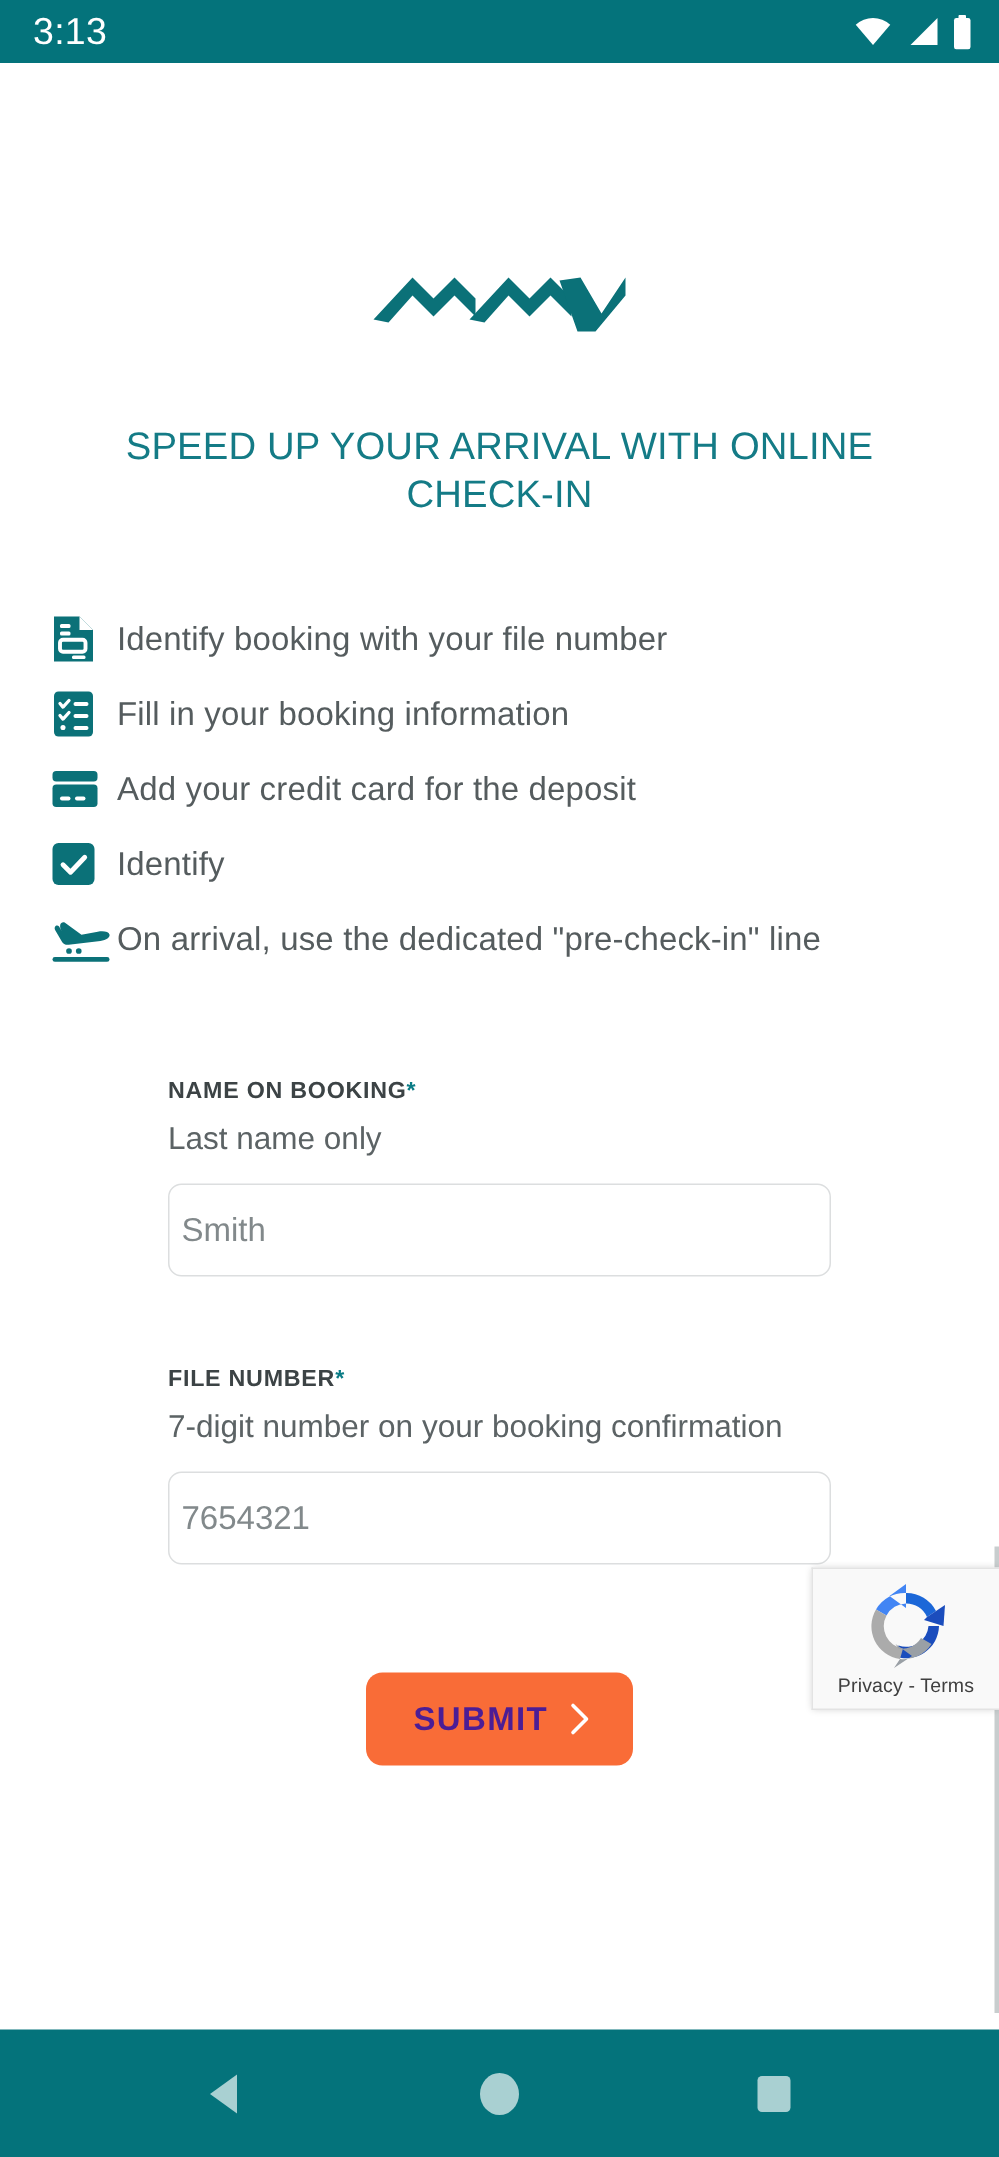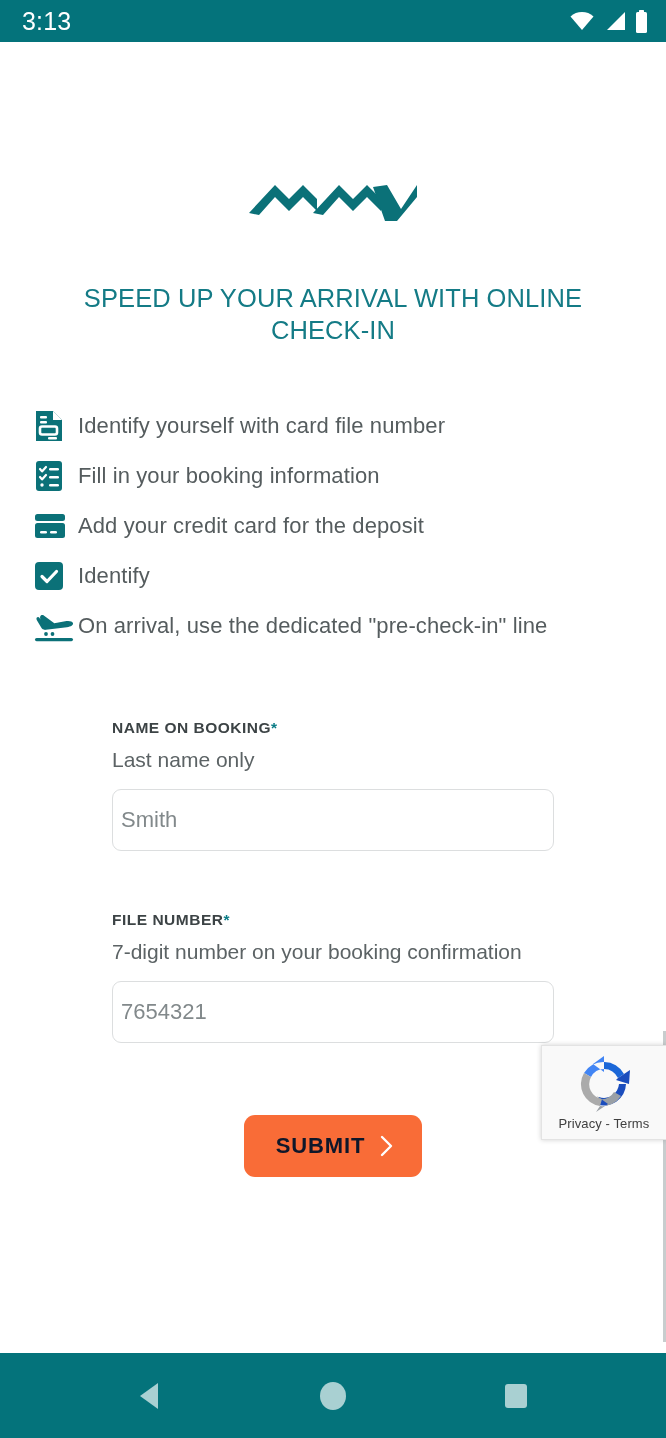--- a/index.html
+++ b/index.html
@@ -145,21 +145,21 @@
     border-radius: 11px;
     height: 62px;
     padding: 0 28px 0 32px;
     display: flex;
     align-items: center;
     gap: 14px;
     cursor: pointer;
     font-family: "Liberation Sans", sans-serif;
   }
   .submit-label {
-    color: #0f172a;
+    color: #4c1d95;
     font-size: 22px;
     font-weight: 700;
     letter-spacing: 0.9px;
   }
   .submit-btn svg { display: block; }
 
   
   .recaptcha {
     position: absolute;
     right: 0;
@@ -258,21 +258,21 @@
         <span class="step-icon">
           <svg width="30" height="34" viewBox="0 0 30 34">
             <path d="M2 2 H19 L28 11 V32 H2 Z" fill="#0B7178"></path>
             <path d="M19 2 L28 11 H19 Z" fill="#ffffff"></path>
             <rect x="6" y="7" width="7" height="2.6" rx="1" fill="#ffffff"></rect>
             <rect x="6" y="12" width="7" height="2.6" rx="1" fill="#ffffff"></rect>
             <rect x="6" y="17.5" width="17" height="8" rx="2" fill="none" stroke="#ffffff" stroke-width="2.6"></rect>
             <rect x="14" y="28" width="9" height="2.4" rx="1" fill="#ffffff"></rect>
           </svg>
         </span>
-        <span class="step-text">Identify yourself with card file number</span>
+        <span class="step-text">Identify booking with your file number</span>
       </div>
 
       <div class="step">
         <span class="step-icon">
           <svg width="30" height="34" viewBox="0 0 30 34">
             <rect x="2" y="2" width="26" height="30" rx="3" fill="#0B7178"></rect>
             <path d="M6 10 L8 12.4 L12 8" stroke="#ffffff" stroke-width="2.2" fill="none" stroke-linecap="round" stroke-linejoin="round"></path>
             <rect x="15" y="9" width="10" height="2.6" rx="1.3" fill="#ffffff"></rect>
             <path d="M6 18 L8 20.4 L12 16" stroke="#ffffff" stroke-width="2.2" fill="none" stroke-linecap="round" stroke-linejoin="round"></path>
             <rect x="15" y="17" width="10" height="2.6" rx="1.3" fill="#ffffff"></rect>

